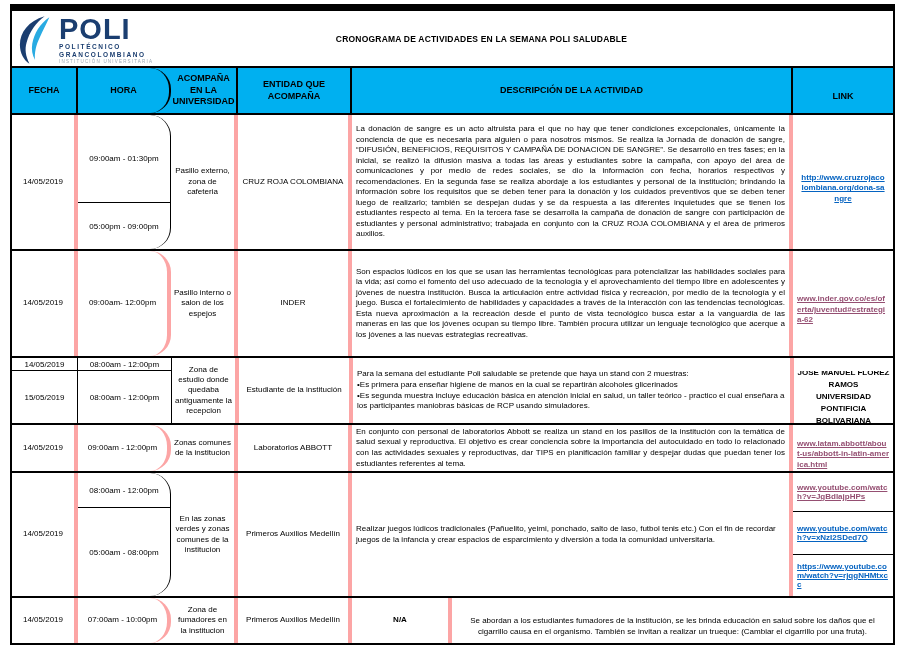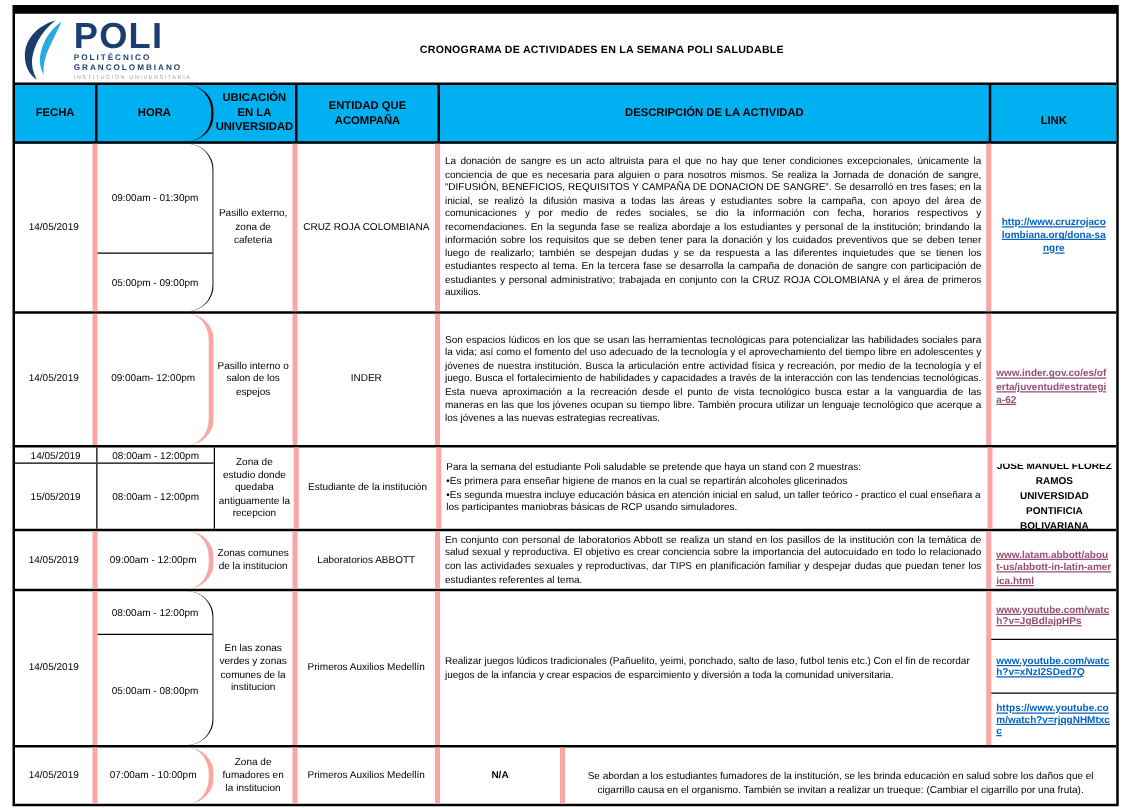--- a/index.html
+++ b/index.html
@@ -81,21 +81,21 @@
       </div>
     </div>
     <div class="title-wrap">
       <div class="title">CRONOGRAMA DE ACTIVIDADES EN LA SEMANA POLI SALUDABLE</div>
     </div>
   </div>
 
   <div class="band head-band">
     <div class="cell w-fecha">FECHA</div>
     <div class="cell w-hora">HORA</div>
-    <div class="cell w-ubi">UBICACIÓN EN LA UNIVERSIDAD</div>
+    <div class="cell w-ubi">ACOMPAÑA EN LA UNIVERSIDAD</div>
     <div class="cell w-ent">ENTIDAD QUE ACOMPAÑA</div>
     <div class="cell w-desc">DESCRIPCIÓN DE LA ACTIVIDAD</div>
     <div class="cell w-link">LINK</div>
   </div>
 
   <div class="band" style="height:136px">
     <div class="cell w-fecha">14/05/2019</div>
     <div class="stack w-hora">
       <div class="subcell" style="height:88px">09:00am  - 01:30pm</div>
       <div class="subcell">05:00pm - 09:00pm</div>

